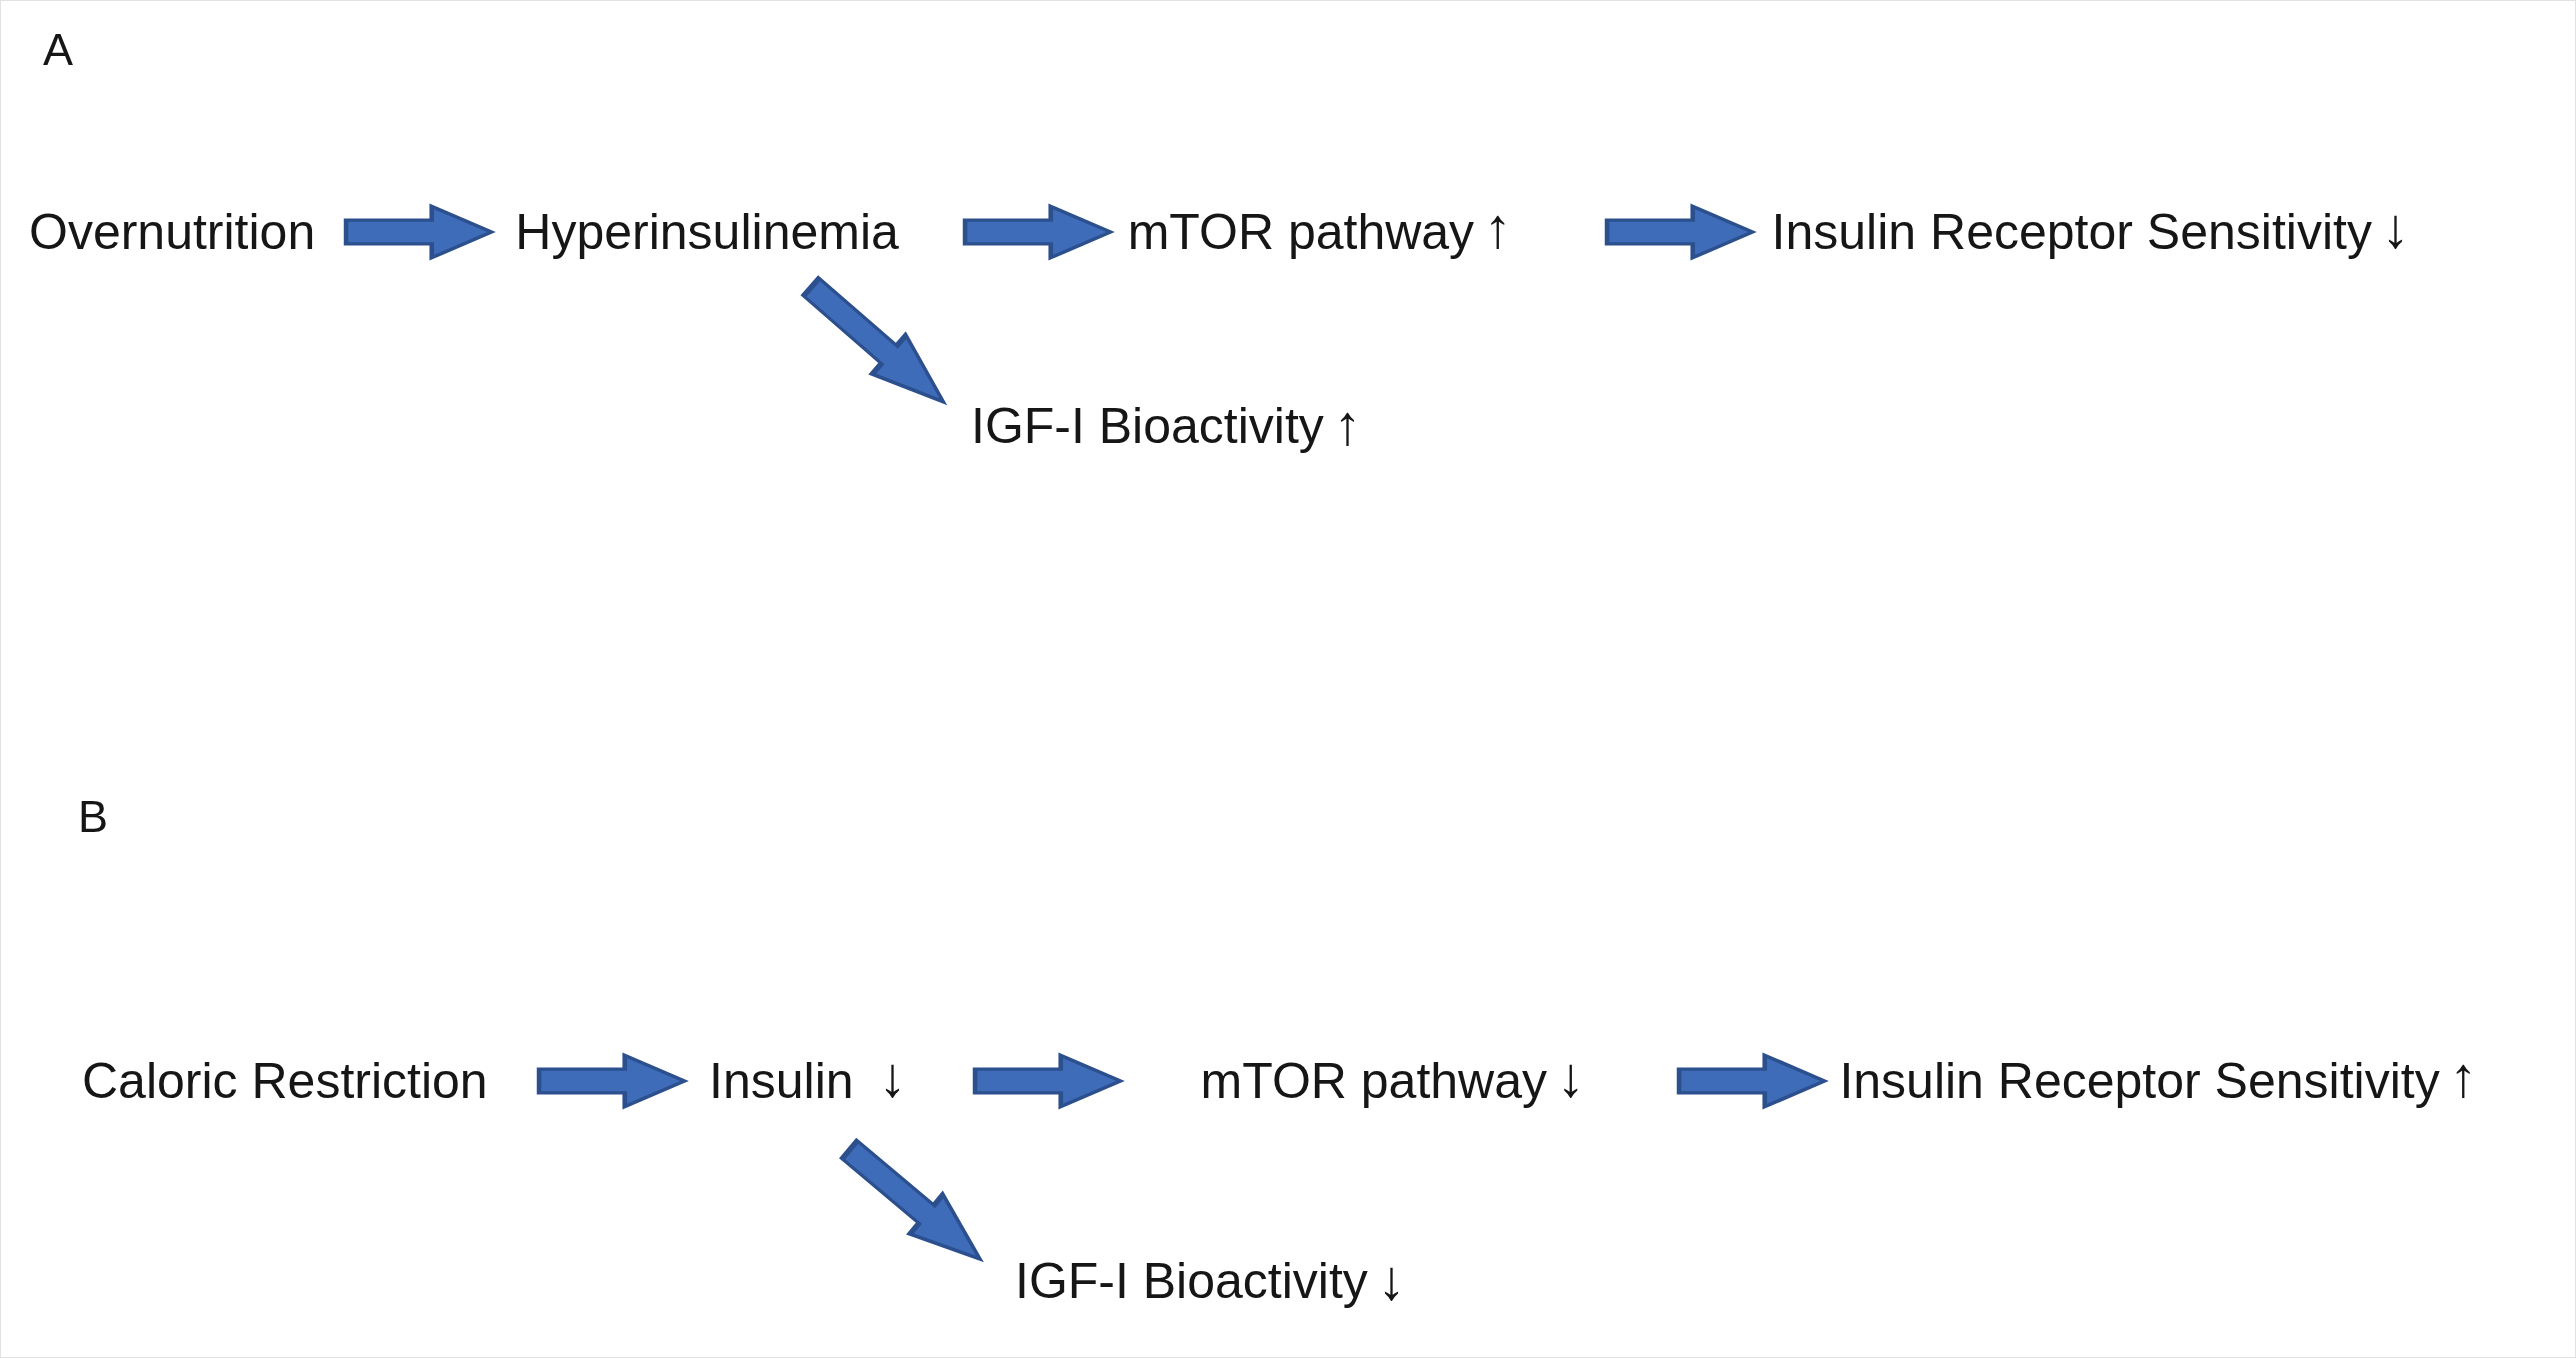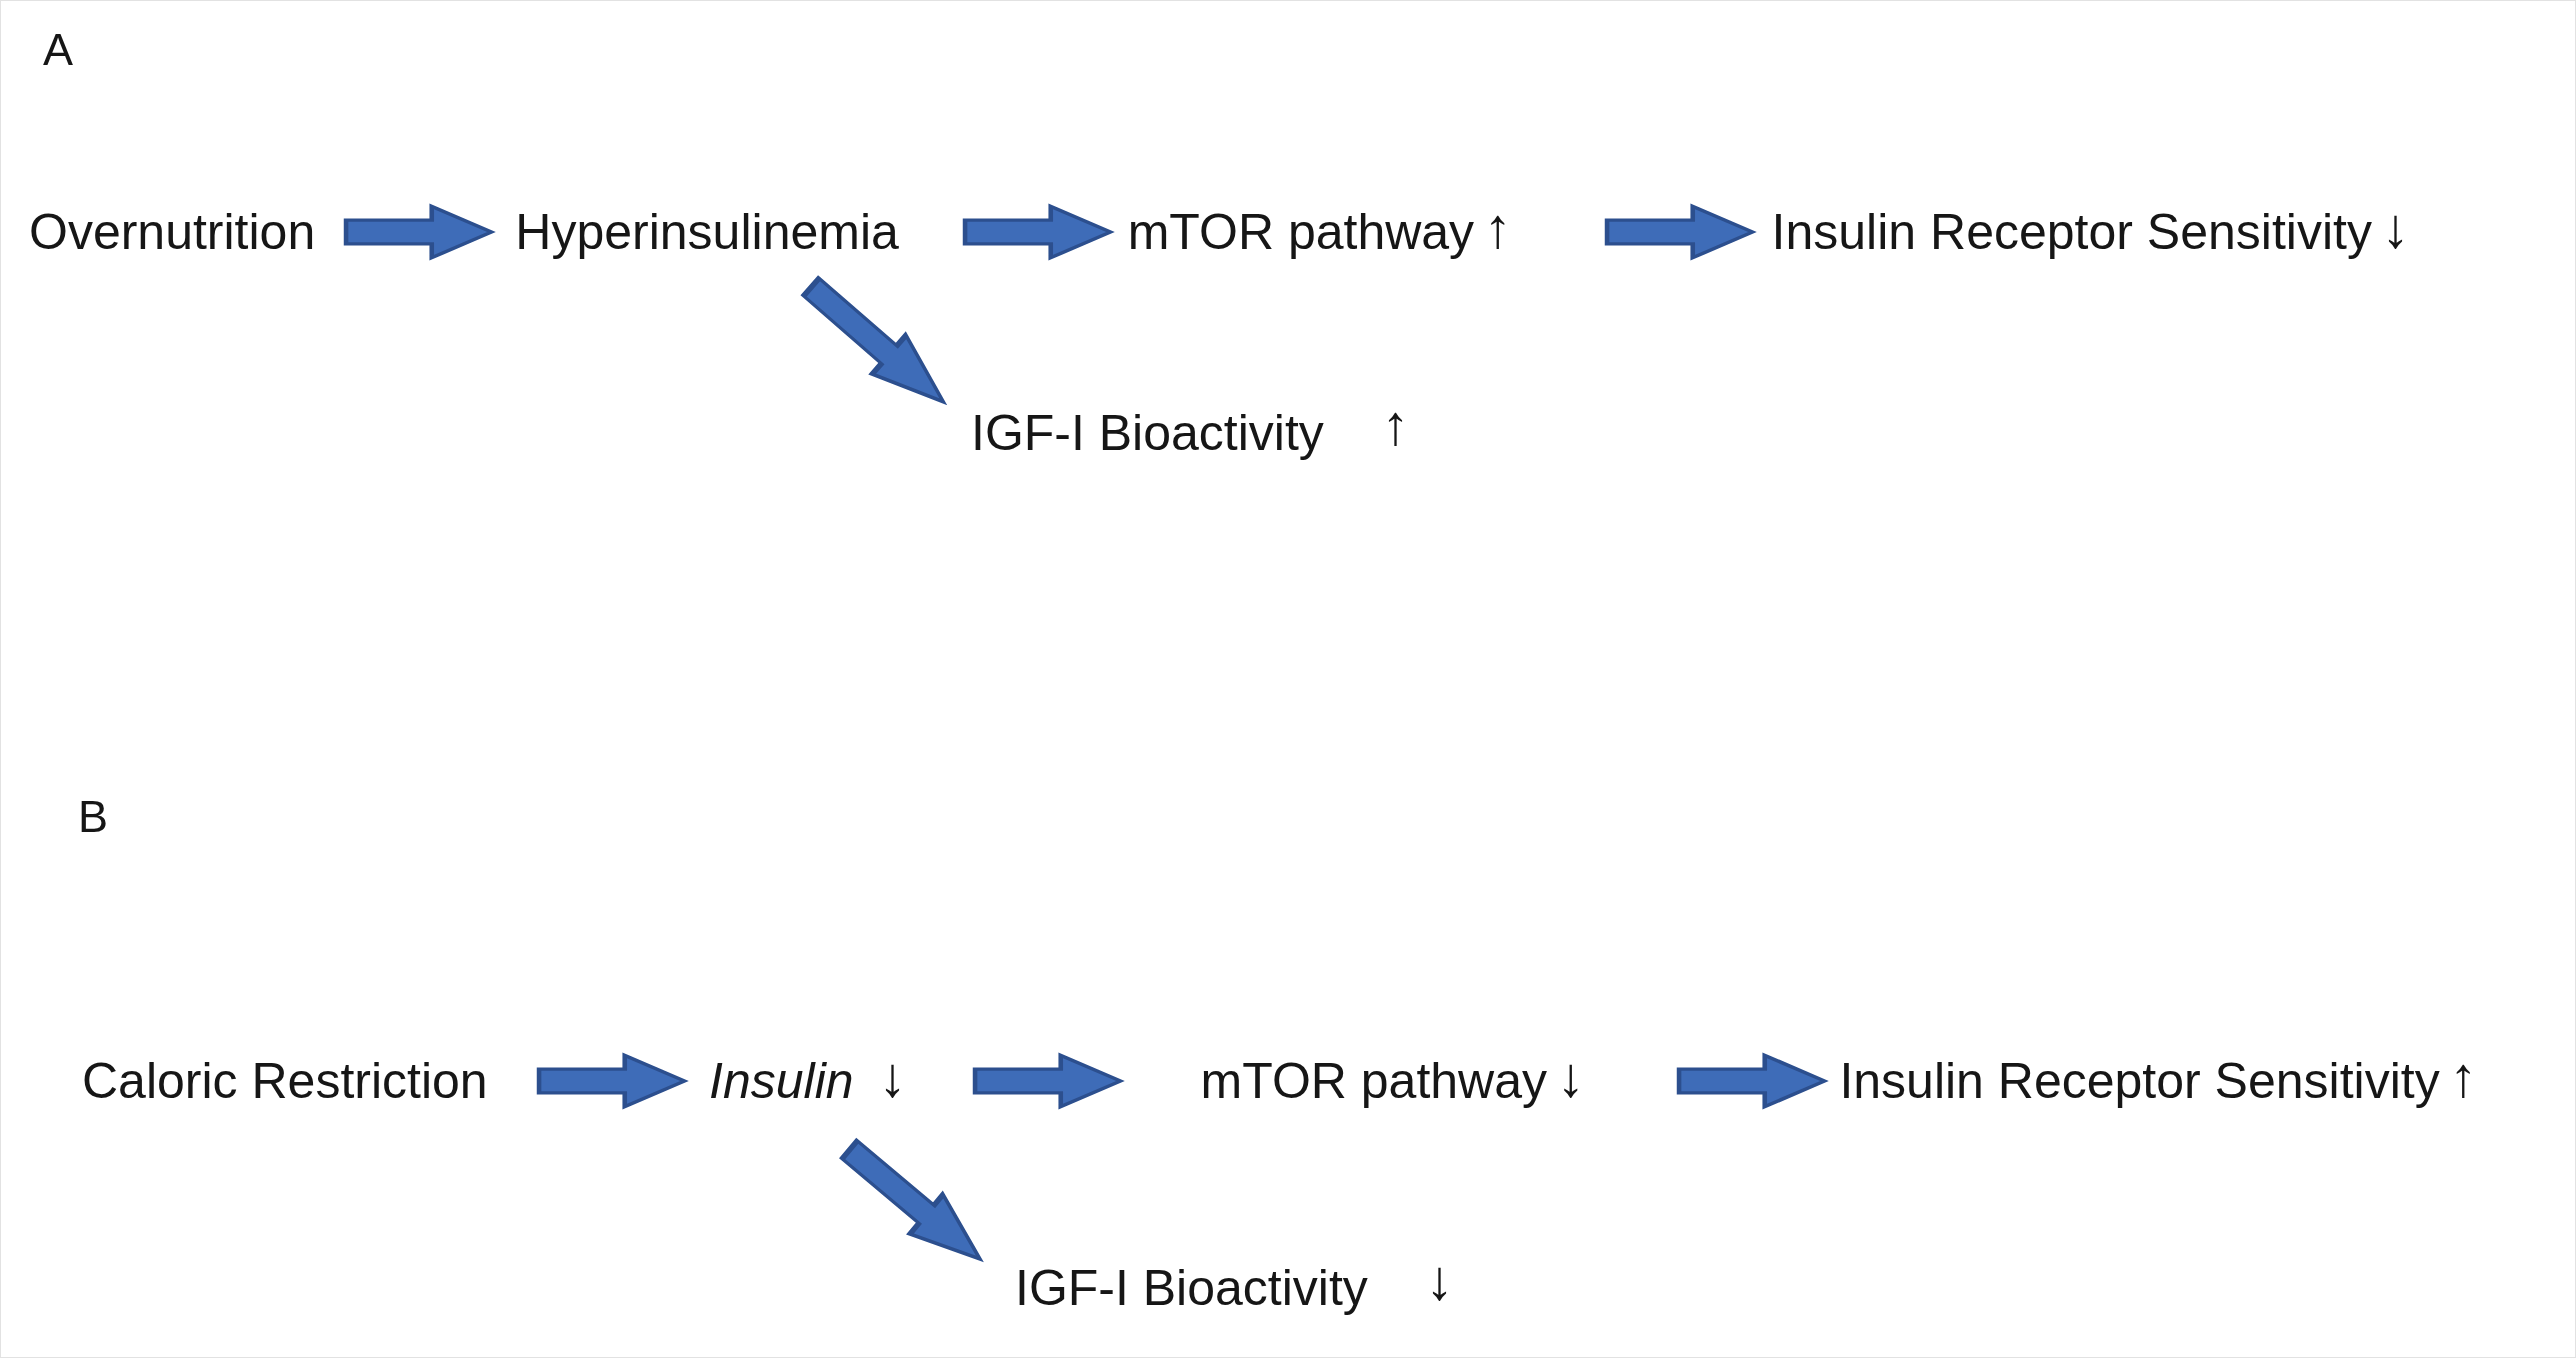--- a/index.html
+++ b/index.html
@@ -53,24 +53,23 @@
   }
   .block-arrow-path {
     fill: var(--arrow-fill, #3e6cb8);
     stroke: var(--arrow-stroke, #2c4f8e);
     stroke-width: 3;
     stroke-linejoin: miter;
   }
   .igf {
     position: absolute;
     display: flex;
-    align-items: flex-end;
+    align-items: flex-start;
     font-size: 50px;
     white-space: nowrap;
-    gap: 48px;
   }
 </style>
 </head>
 <body>
 
 <div class="frame"></div>
 
 <div>
 
   <div class="panel-label" style="left:43px; top:27px;">A</div>
@@ -124,21 +123,21 @@
 
   <div class="row" style="left:58px; top:1041px;margin-left:24px;">
     <span class="node">
       <span>Caloric Restriction</span>
     </span>
 
     <svg class="arrow-right" style="margin-left:48px;" viewBox="0 0 100 56" preserveAspectRatio="none">
       <path class="block-arrow-path" d="M2 17 L58 17 L58 4 L97 28 L58 52 L58 39 L2 39 Z"></path>
     </svg>
 
-    <span class="node" style="margin-left:20.4px;font-style:italic;">
+    <span class="node" style="margin-left:20.4px;">
       <span>Insulin</span>
       <span class="dir" style="margin-left:25px;">↓</span>
     </span>
 
     <svg class="arrow-right" style="margin-left:65px;" viewBox="0 0 100 56" preserveAspectRatio="none">
       <path class="block-arrow-path" d="M2 17 L58 17 L58 4 L97 28 L58 52 L58 39 L2 39 Z"></path>
     </svg>
 
     <span class="node" style="margin-left:76px;">
       <span>mTOR pathway</span>

